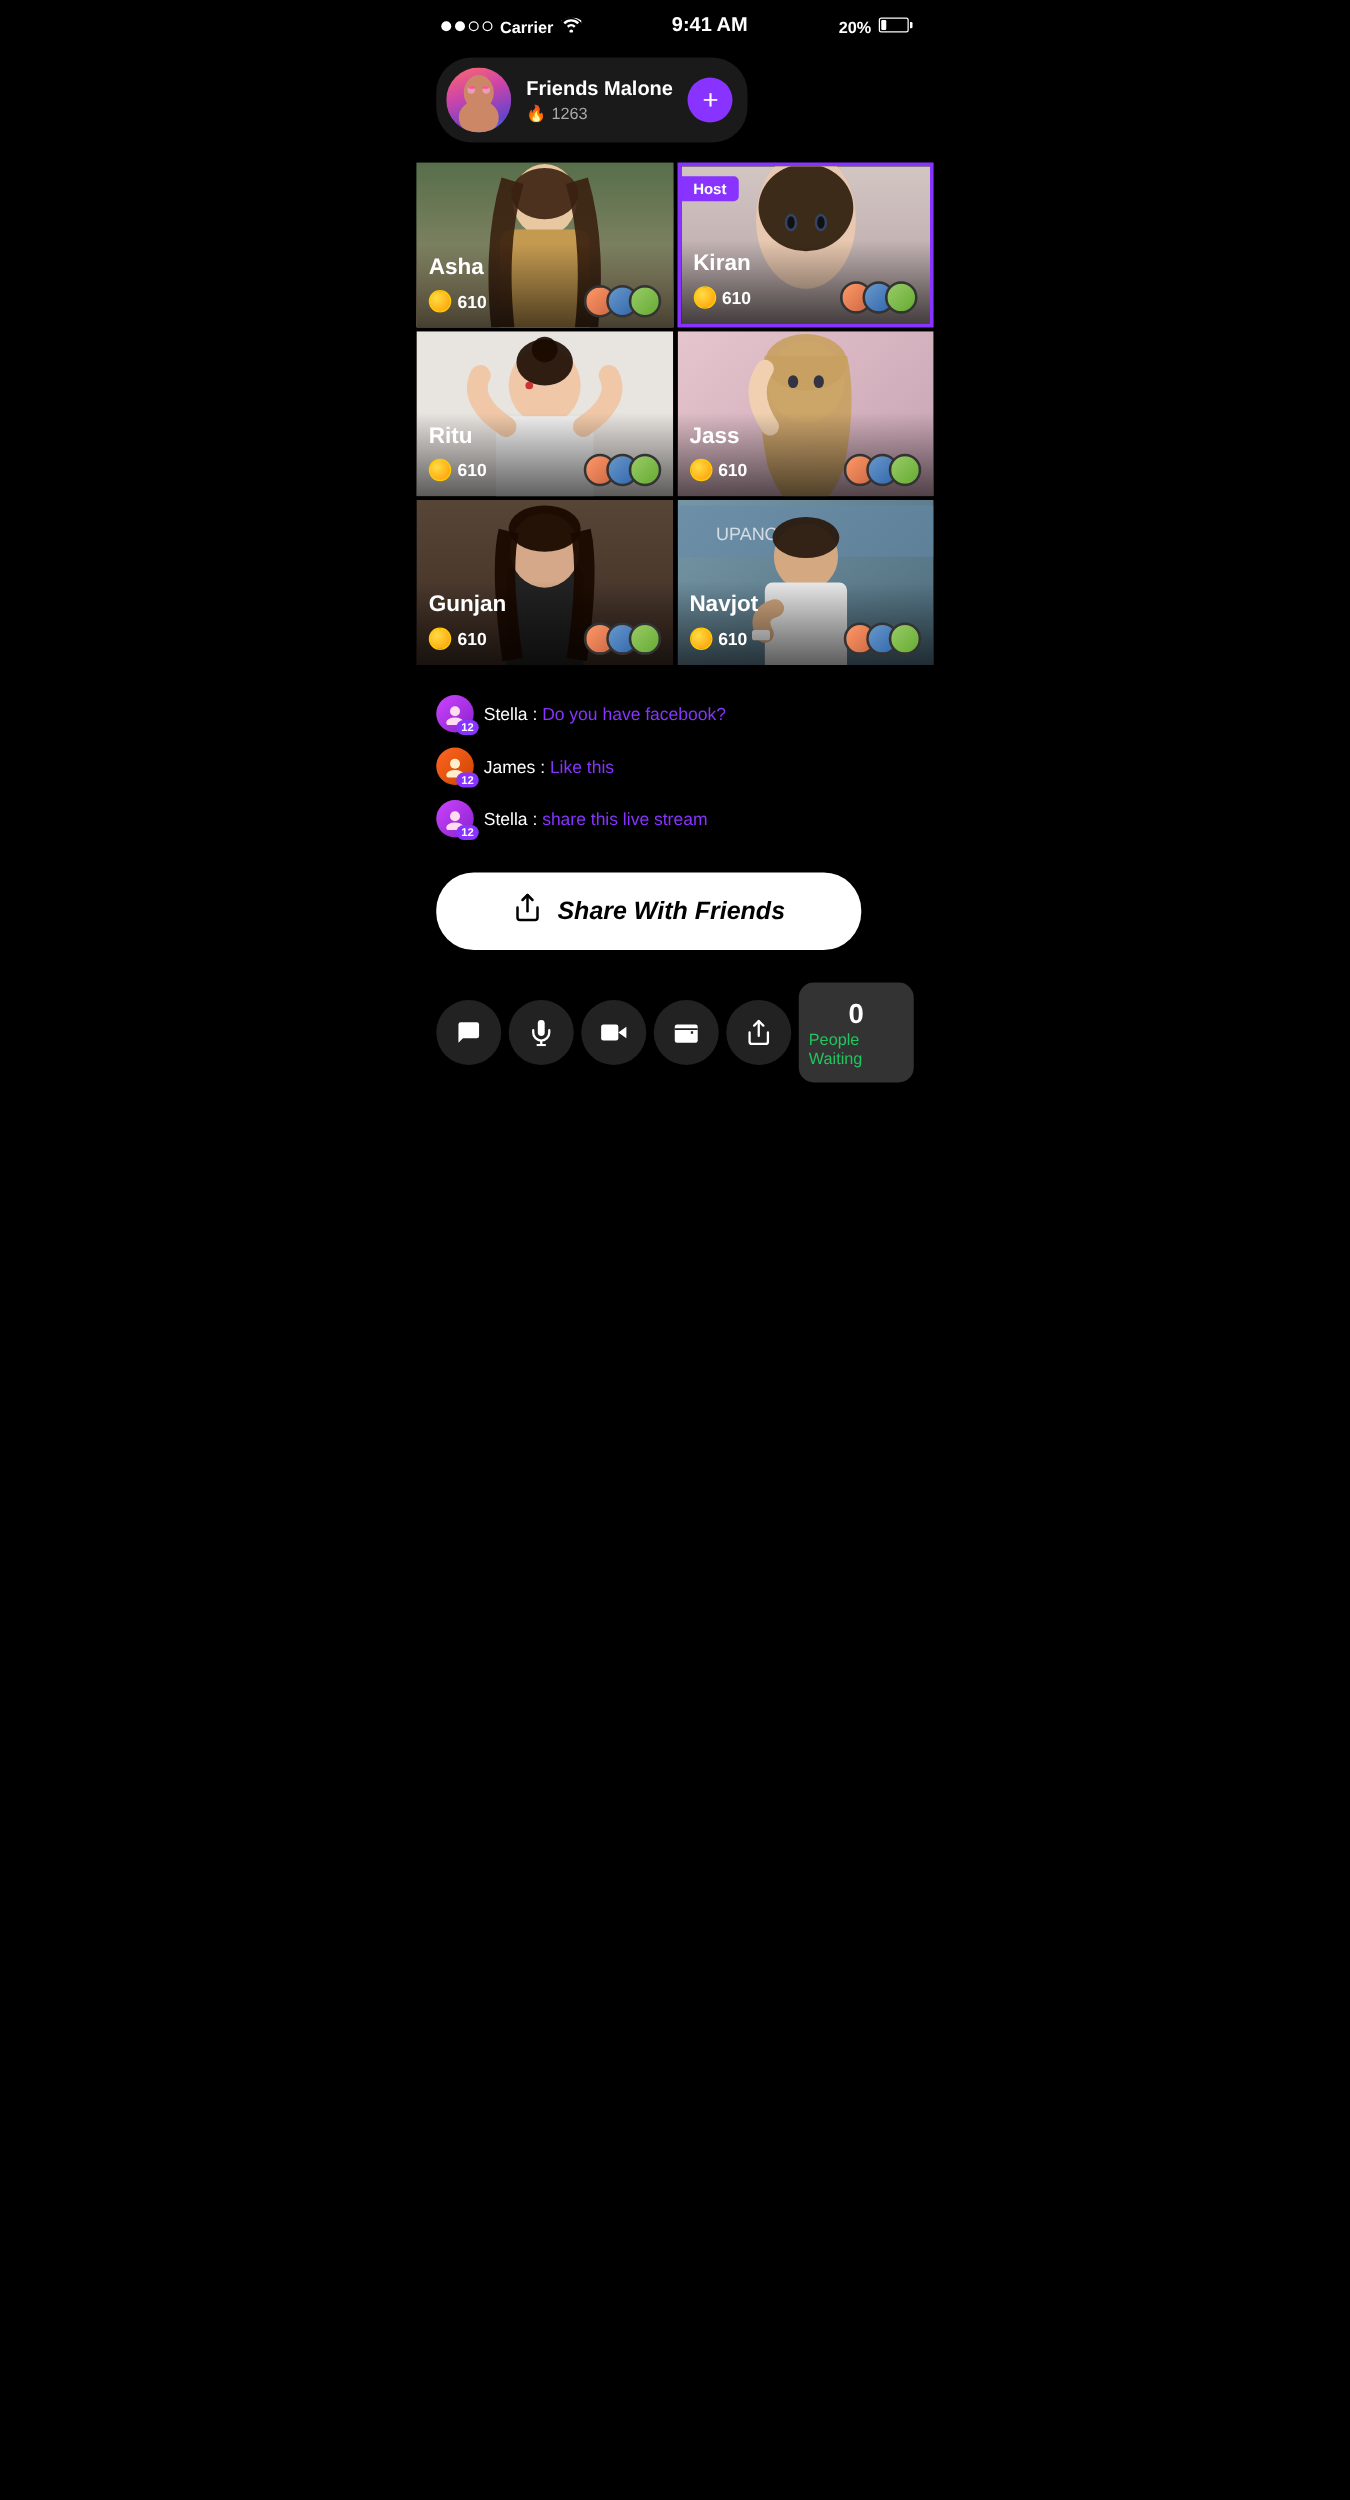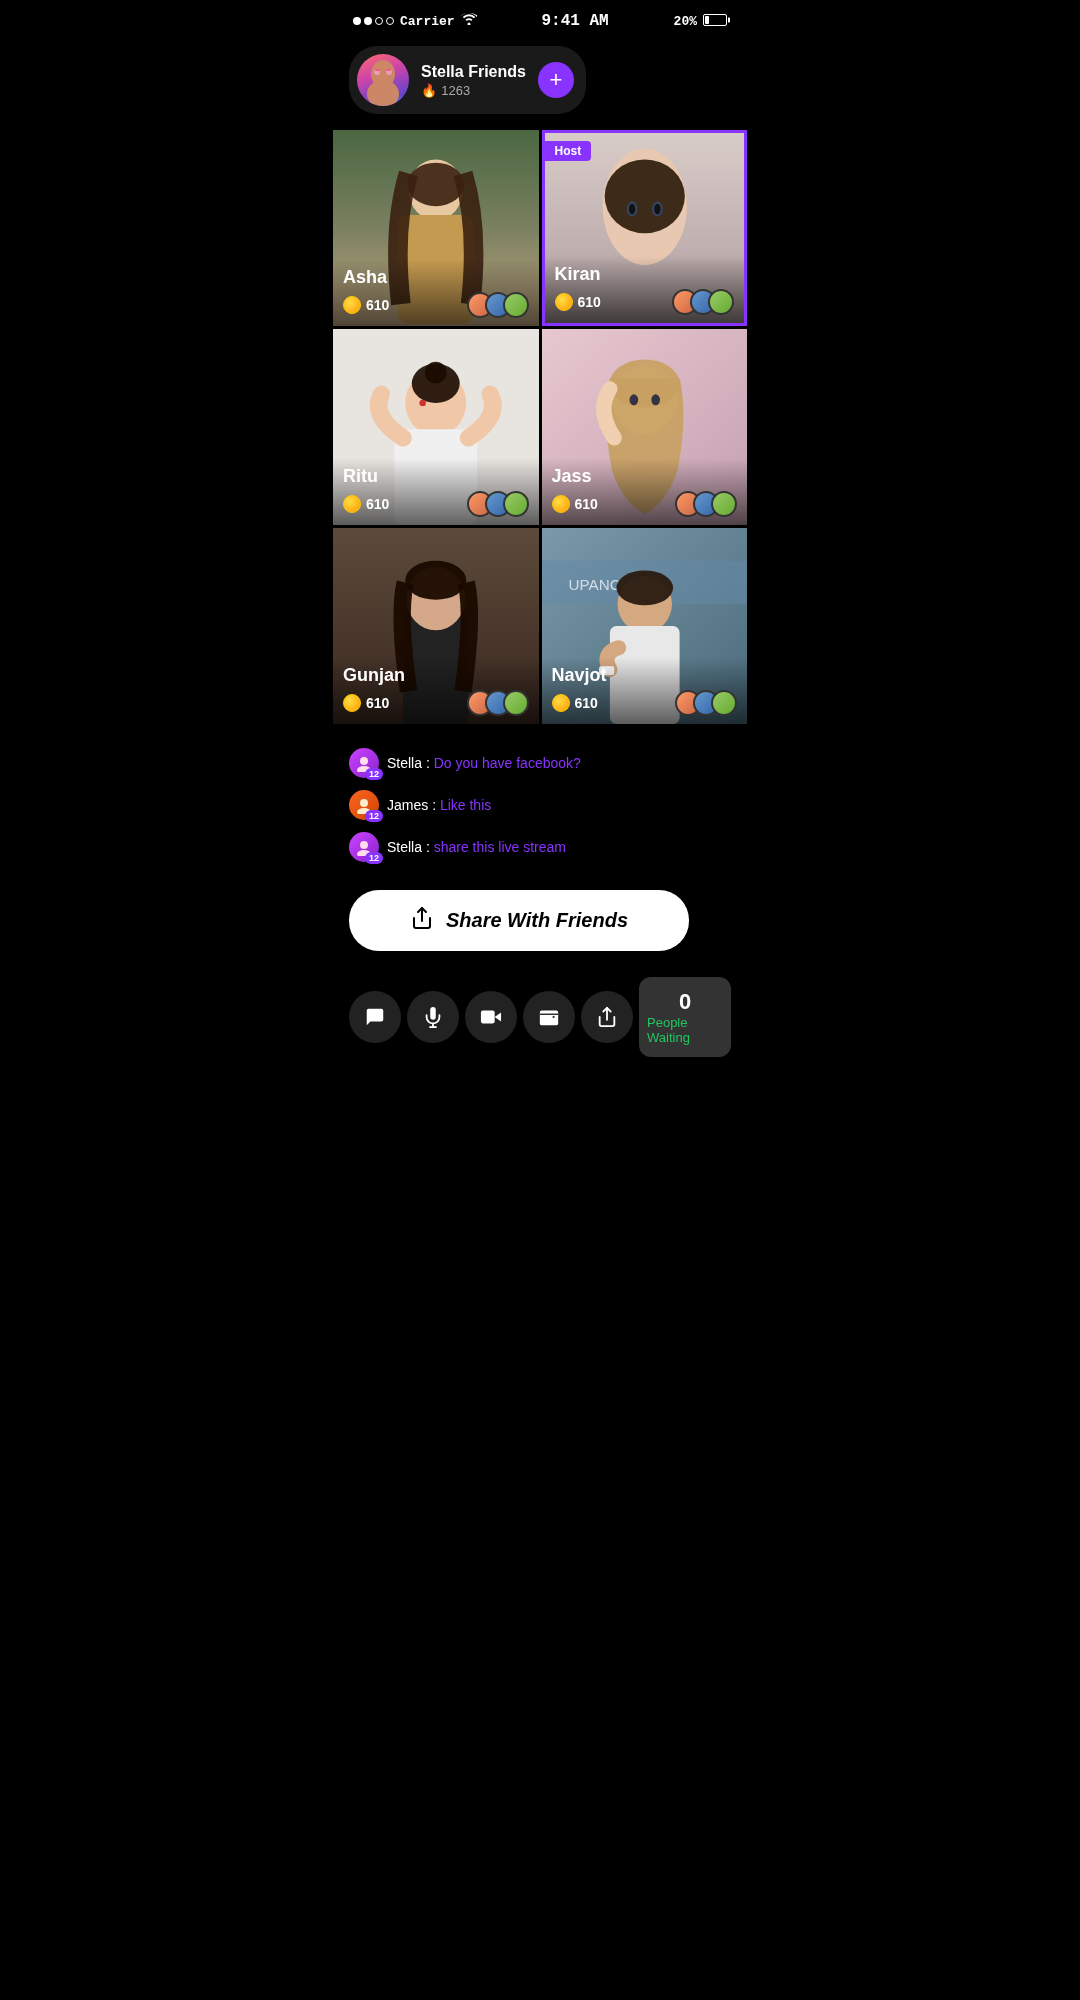--- a/index.html
+++ b/index.html
@@ -17,21 +17,20 @@
     }
 
     
     .status-bar {
       display: flex;
       justify-content: space-between;
       align-items: center;
       padding: 12px 20px 8px;
       font-size: 13px;
       font-weight: 600;
-      font-family: Liberation Mono, monospace;
     }
     .status-left {
       display: flex;
       align-items: center;
       gap: 6px;
     }
     .signal-dots {
       display: flex;
       gap: 3px;
     }
@@ -138,21 +137,21 @@
 
     
     .video-grid {
       display: grid;
       grid-template-columns: 1fr 1fr;
       gap: 3px;
       margin: 0 0 16px;
     }
     .video-cell {
       position: relative;
-      height: 196px;
+      height: 132px;
       overflow: hidden;
       cursor: pointer;
     }
     .video-cell.host-cell {
       border: 3px solid #8833ff;
     }
     
     .bg-asha {
       background: linear-gradient(180deg, #4a6741 0%, #6b8c5a 30%, #8a7060 60%, #c4a882 100%);
       width: 100%;
@@ -370,21 +369,21 @@
         <ellipse cx="26" cy="20" rx="12" ry="14" fill="#cc8866"></ellipse>
         <ellipse cx="26" cy="40" rx="16" ry="14" fill="#cc8866"></ellipse>
         <ellipse cx="20" cy="18" rx="3" ry="3" fill="#ffaaee" opacity="0.6"></ellipse>
         <ellipse cx="32" cy="18" rx="3" ry="3" fill="#ffaaee" opacity="0.6"></ellipse>
         <rect x="18" y="15" width="5" height="2" rx="1" fill="#ff4488" opacity="0.8"></rect>
         <rect x="29" y="15" width="5" height="2" rx="1" fill="#ff4488" opacity="0.8"></rect>
       </svg>
     </div>
   </div>
   <div class="host-info">
-    <div class="host-name">Stella Friends</div>
+    <div class="host-name">Friends Malone</div>
     <div class="host-score">
       <span class="flame-icon">🔥</span>
       <span>1263</span>
     </div>
   </div>
   <button class="add-btn">
     <span>+</span>
   </button>
 </div>
 

